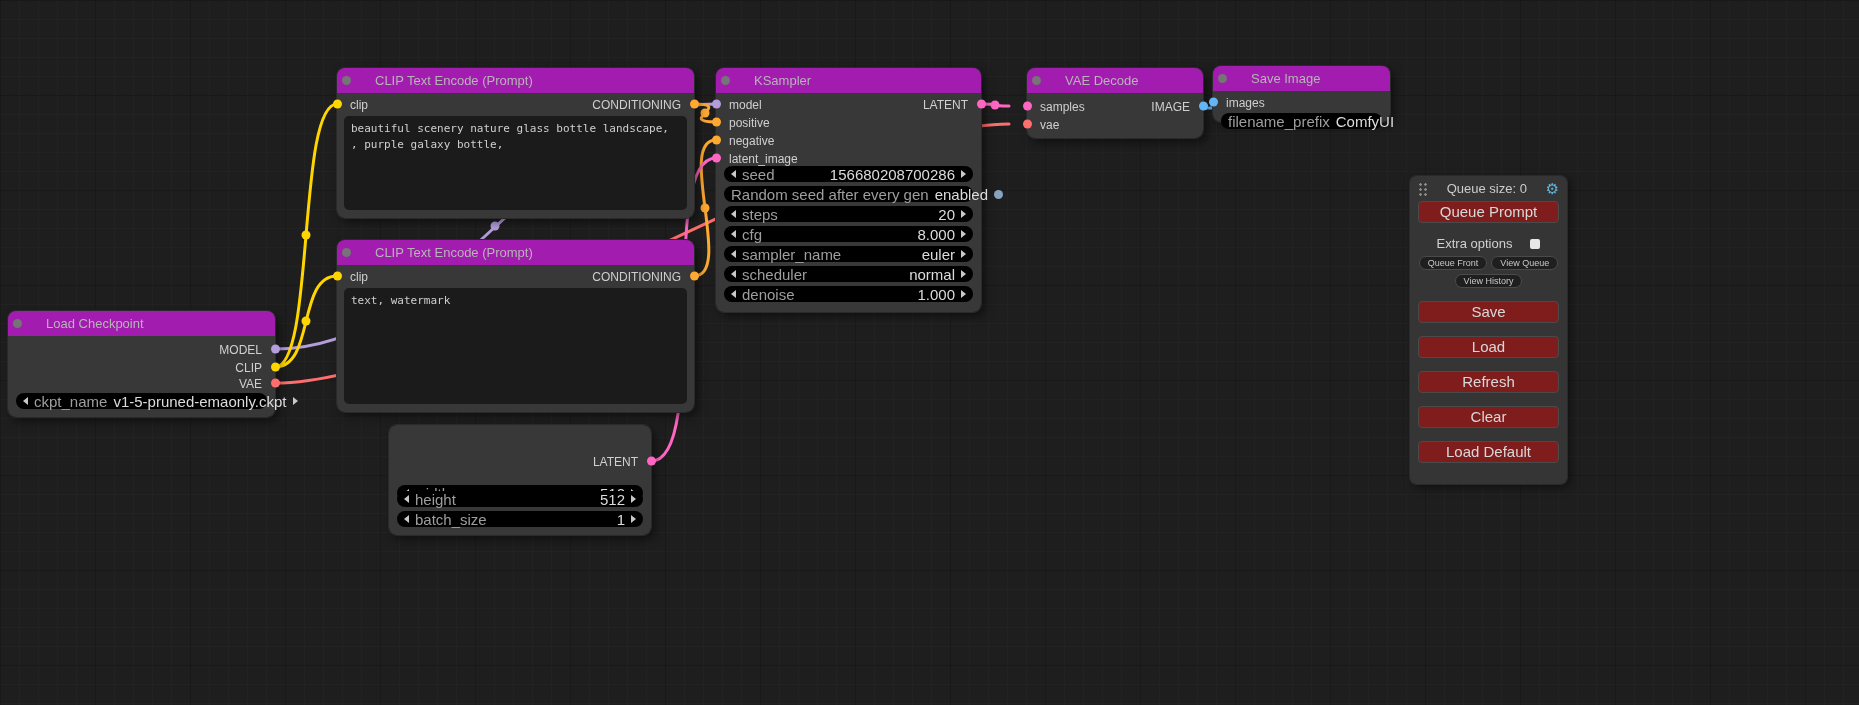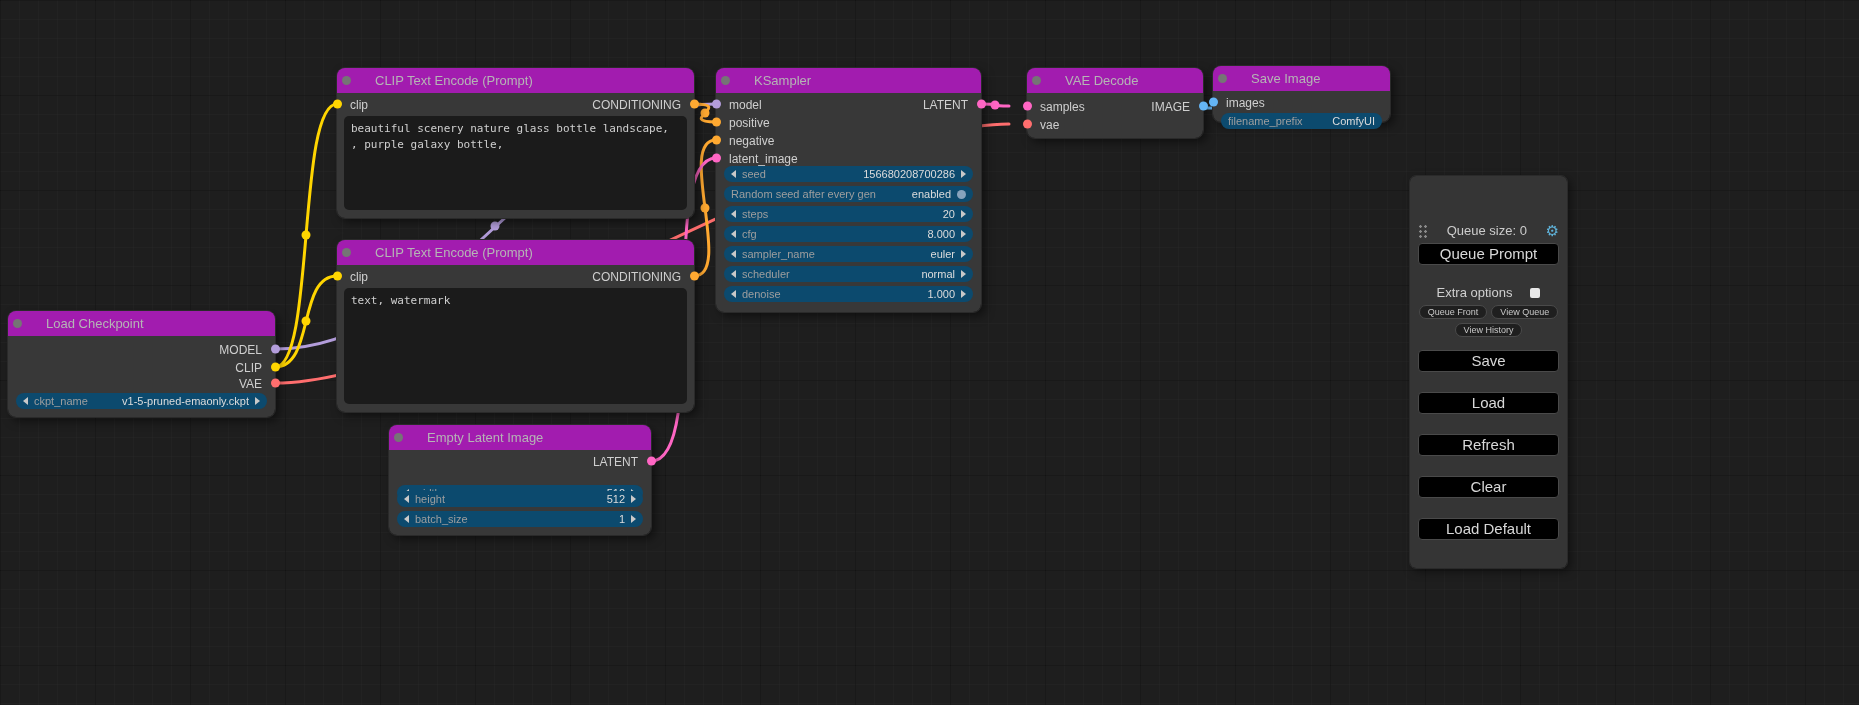--- a/index.html
+++ b/index.html
@@ -35,42 +35,42 @@
         font-size:12px;color:#cfcfcf;}
   .slot.in{padding-left:13px;justify-content:flex-start;}
   .slot.out{padding-right:13px;justify-content:flex-end;}
   .slot .dot{position:absolute;top:50%;transform:translateY(-50%);width:9px;height:9px;
         border-radius:50%;}
   .slot.in .dot{left:-4.5px;}
   .slot.out .dot{right:-4.5px;}
   .c-model{background:var(--model,#B39DDB);} .c-clip{background:var(--clip,#FFD500);}
   .c-vae{background:var(--vae,#FF6E6E);} .c-cond{background:var(--conditioning,#FFA931);}
   .c-latent{background:var(--latent,#FF66C4);} .c-image{background:var(--image,#64B5F6);}
-  .widget{position:absolute;left:8px;right:8px;height:16px;background:#0c4a6e;
-        border-radius:8px;display:flex;align-items:center;padding:0 7px;gap:6px;font-size:11px;}
+  .widget{position:absolute;left:8px;right:8px;height:16px;background:#000000;
+        border-radius:8px;display:flex;align-items:center;padding:0 7px;gap:6px;font-size:15px;}
   .wlabel{color:#9e9e9e;white-space:nowrap;}
   .wvalue{margin-left:auto;color:#dcdcdc;white-space:nowrap;}
   .arr{width:0;height:0;flex:0 0 auto;cursor:pointer;}
   .arr-l{border:4.5px solid transparent;border-left:none;border-right:5px solid #c9c9c9;}
   .arr-r{border:4.5px solid transparent;border-right:none;border-left:5px solid #c9c9c9;}
   .toggle-knob{width:9px;height:9px;border-radius:50%;background:#87a3bd;flex:0 0 auto;}
   .prompt-text{position:absolute;left:7px;right:7px;background:#1b1b1b;border:none;
         border-radius:5px;color:#cfcfcf;font-family:"DejaVu Sans Mono",monospace;
         font-size:11px;line-height:1.45;padding:5px 7px;resize:none;outline:none;width:calc(100% - 14px);}
   
   .queue-panel{position:absolute;left:1410px;top:176px;width:157px;z-index:3;
         background:#353535;border-radius:6px;box-shadow:3px 3px 10px rgba(0,0,0,.5);
         outline:1px solid #2a2a2a;padding-bottom:8px;}
-  .qp-header{height:25px;display:flex;align-items:center;padding:0 8px;color:#cccccc;font-size:13px;margin-top:42px;}
+  .qp-header{height:25px;display:flex;align-items:center;padding:0 8px;color:#cccccc;font-size:13px;}
   .qp-title{flex:1;text-align:center;}
   .drag-handle{width:10px;height:14px;flex:0 0 auto;
         background-image:radial-gradient(circle,#8a8a8a 1.1px, transparent 1.5px);
         background-size:5px 5px;cursor:grab;}
   .gear{font-size:15px;line-height:1;color:var(--gear,#5FB2D9);cursor:pointer;flex:0 0 auto;}
-  .qp-btn{display:block;width:141px;margin:0 auto 20px auto;background:#000000;
+  .qp-btn{display:block;width:141px;margin:0 auto 13px auto;background:#7f1d1d;
         border:1px solid #4a4a4a;border-radius:4px;color:#d8d8d8;font-size:15px;
         font-family:inherit;padding:2px 0;text-align:center;cursor:pointer;height:22px;line-height:16px;}
   .extra-row{display:flex;align-items:center;justify-content:center;gap:18px;
         color:#d0d0d0;font-size:13px;margin:5px 0 5px 0;}
   .checkbox{width:10px;height:10px;background:#e8e8e8;border-radius:2px;cursor:pointer;}
   .small-row{display:flex;justify-content:center;gap:4px;margin-bottom:4px;}
   .qp-small{background:#1f1f1f;border:1px solid #4a4a4a;border-radius:9px;color:#c8c8c8;
         font-size:9px;padding:1px 8px;cursor:pointer;font-family:inherit;}
   .qp-gap{height:9px;}
 </style>
@@ -151,24 +151,20 @@
       <span class="slot-label">clip</span>
     </div>
     <div class="slot out" style="top:28px">
       <span class="slot-label">CONDITIONING</span>
       <span class="dot c-cond"></span>
     </div>
     <textarea class="prompt-text" style="top: 48px; height: 116px;">text, watermark</textarea>
   </div>
 
   <div class="node" style="left:389px;top:425px;width:262px;height:110px;">
-    <div class="node-title">
-      <span class="collapse-dot"></span>
-      <span class="title-text">Empty Latent Image</span>
-    </div>
     <div class="slot out" style="top:28px">
       <span class="slot-label">LATENT</span>
       <span class="dot c-latent"></span>
     </div>
     <div class="widget" style="top:60px">
       <span class="arr arr-l"></span>
       <span class="wlabel">width</span>
       <span class="wvalue">512</span>
       <span class="arr arr-r"></span>
     </div>

